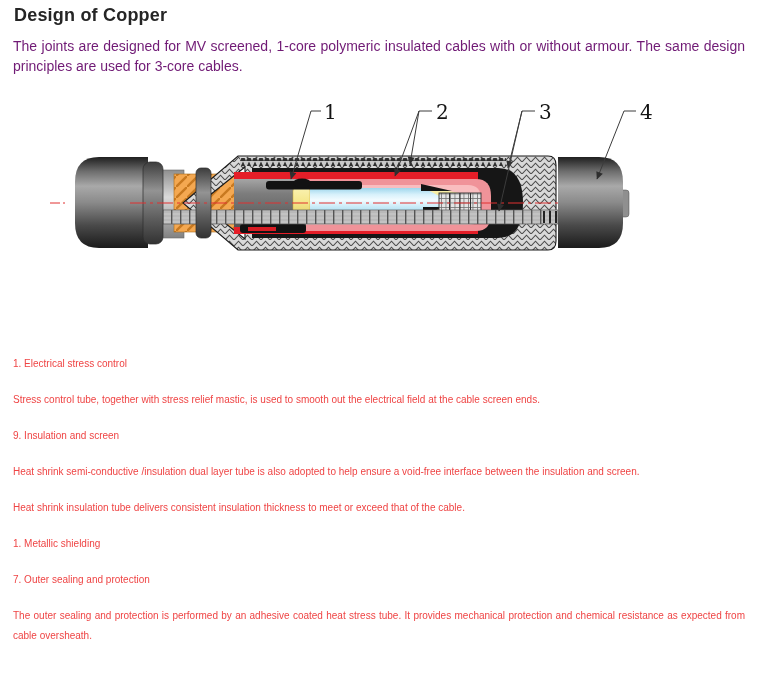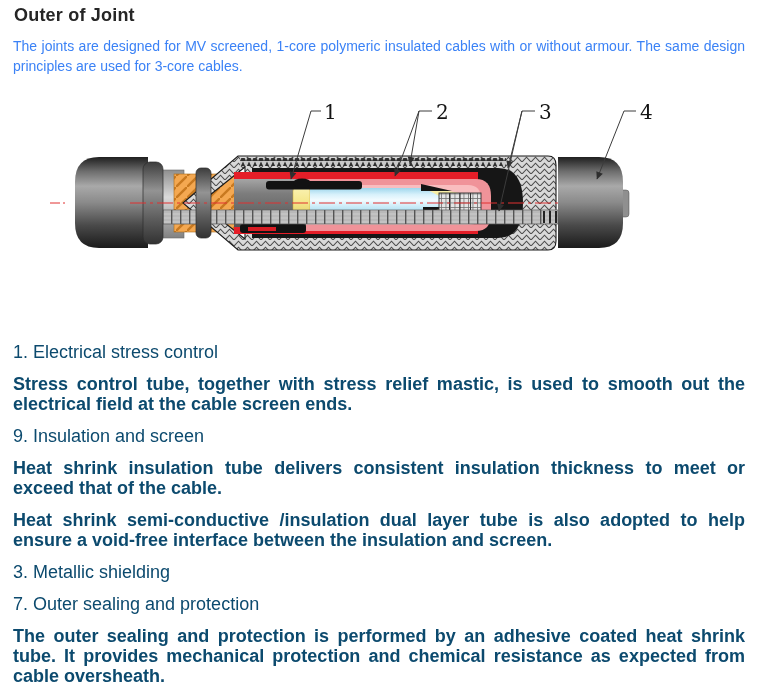--- a/index.html
+++ b/index.html
@@ -7,36 +7,36 @@
     position:relative; width:757px; height:699px; overflow:hidden;
     background:#ffffff; color:#3a3a3a;
     font-family:"Liberation Sans", sans-serif;
   }
   .title {
     position:absolute; top:5px; left:14px; margin:0;
     font-size:18px; font-weight:bold; color:#252525; letter-spacing:0.2px;
   }
   .intro {
     position:absolute; top:36px; left:13px; width:732px; margin:0;
-    font-size:14px; line-height:20px; text-align:justify; color:#3b82f6;
+    font-size:14px; line-height:20px; text-align:justify; color:#701a75;
   }
   .figure { position:absolute; top:98px; left:0; }
   .sections { position:absolute; top:338px; left:13px; width:732px; }
-  .sections p { margin:4px 0 12px; font-size:18px; line-height:20px; color:#0c4a6e; }
-  .sections p.para { text-align:justify;font-weight:bold; }
+  .sections p { margin:16px 0 12px; font-size:10px; line-height:20px; color:#ef4444; }
+  .sections p.para { text-align:justify; }
   .callout-num {
     font-family:"DejaVu Serif", serif; font-size:20px; fill:#141414;
   }
 </style>
 </head>
 <body>
 
 <div class="page">
 
-  <h1 class="title">Outer of Joint</h1>
+  <h1 class="title">Design of Copper</h1>
 
   <p class="intro">The joints are designed for MV screened, 1-core polymeric insulated cables with or without armour. The same design principles are used for 3-core cables.</p>
 
   <svg class="figure" width="757" height="170" viewBox="0 98 757 170">
     <defs>
       <linearGradient id="cylG" x1="0" y1="0" x2="0" y2="1">
         <stop offset="0" stop-color="#1f1f1f"></stop>
         <stop offset="0.16" stop-color="#6e6e6e"></stop>
         <stop offset="0.32" stop-color="#a9a9a9"></stop>
         <stop offset="0.5" stop-color="#8a8a8a"></stop>
@@ -170,22 +170,22 @@
     <text class="callout-num" x="436" y="119">2</text>
     <text class="callout-num" x="539" y="119">3</text>
     <text class="callout-num" x="640" y="119">4</text>
   </svg>
 
   <div class="sections">
     <p class="sec-h">1. Electrical stress control</p>
     <p class="para">Stress control tube, together with stress relief mastic, is used to smooth out the electrical field at the cable screen ends.</p>
 
     <p class="sec-h">9. Insulation and screen</p>
+    <p class="para">Heat shrink semi-conductive /insulation dual layer tube is also adopted to help ensure a void-free interface between the insulation and screen.</p>
     <p class="para">Heat shrink insulation tube delivers consistent insulation thickness to meet or exceed that of the cable.</p>
-    <p class="para">Heat shrink semi-conductive /insulation dual layer tube is also adopted to help ensure a void-free interface between the insulation and screen.</p>
 
-    <p class="sec-h">3. Metallic shielding</p>
+    <p class="sec-h">1. Metallic shielding</p>
 
     <p class="sec-h">7. Outer sealing and protection</p>
-    <p class="para">The outer sealing and protection is performed by an adhesive coated heat shrink tube. It provides mechanical protection and chemical resistance as expected from cable oversheath.</p>
+    <p class="para">The outer sealing and protection is performed by an adhesive coated heat stress tube. It provides mechanical protection and chemical resistance as expected from cable oversheath.</p>
   </div>
 
 </div>
 
 </body></html>

